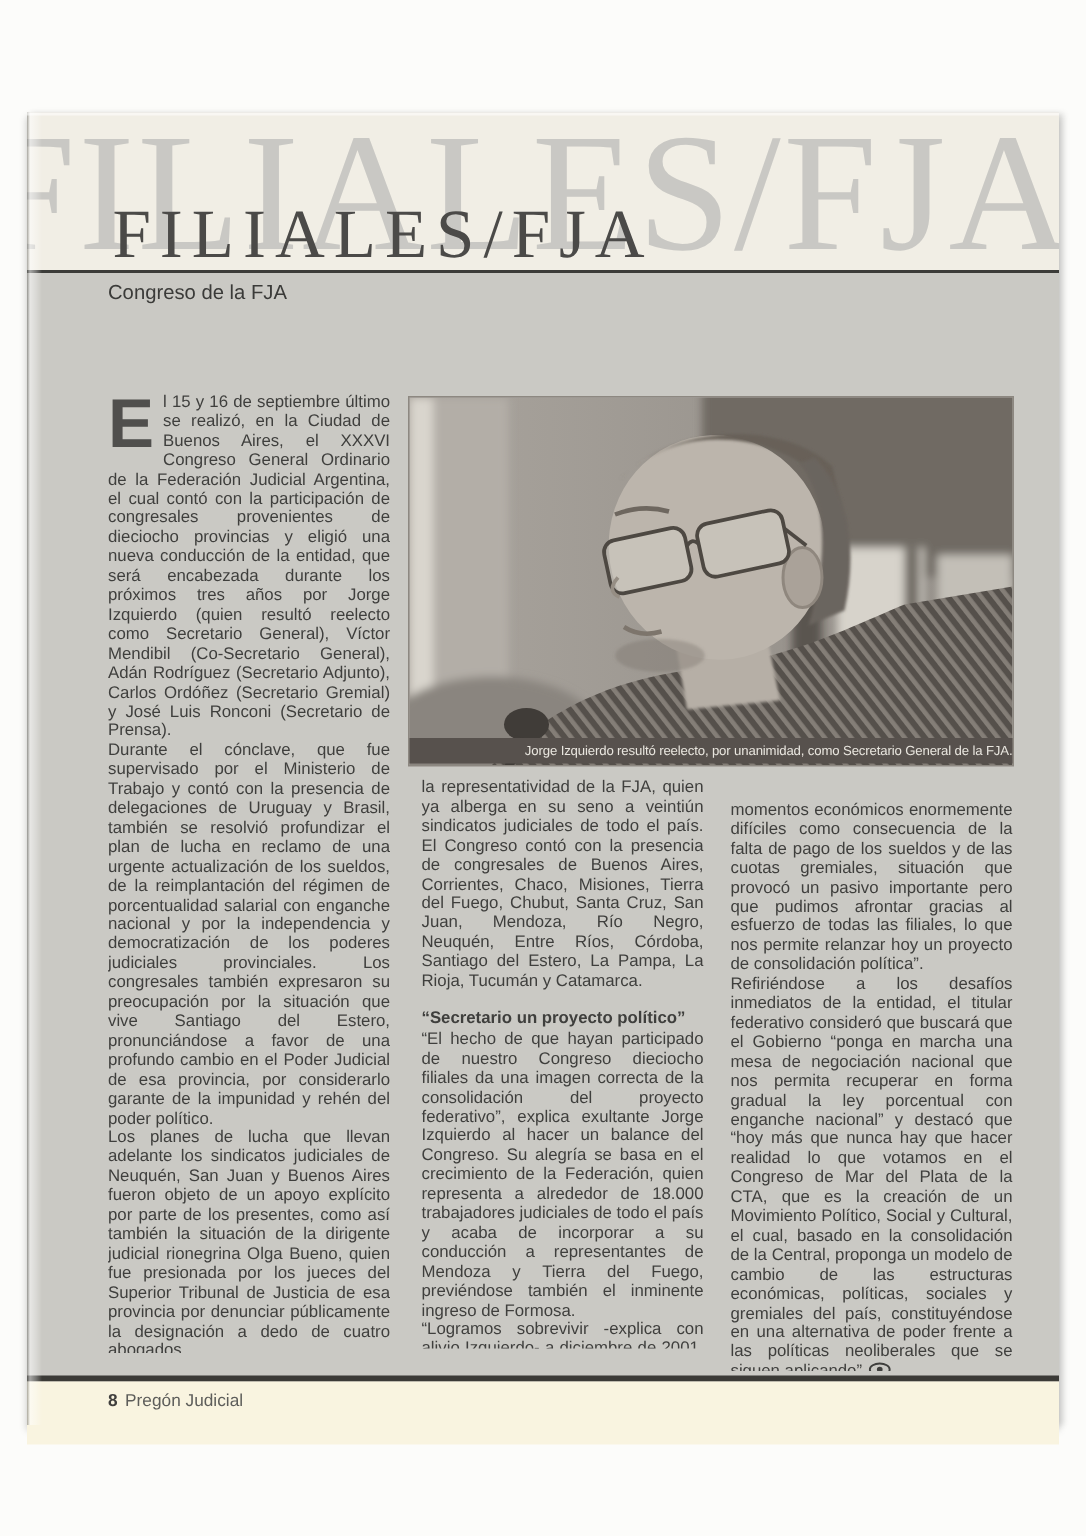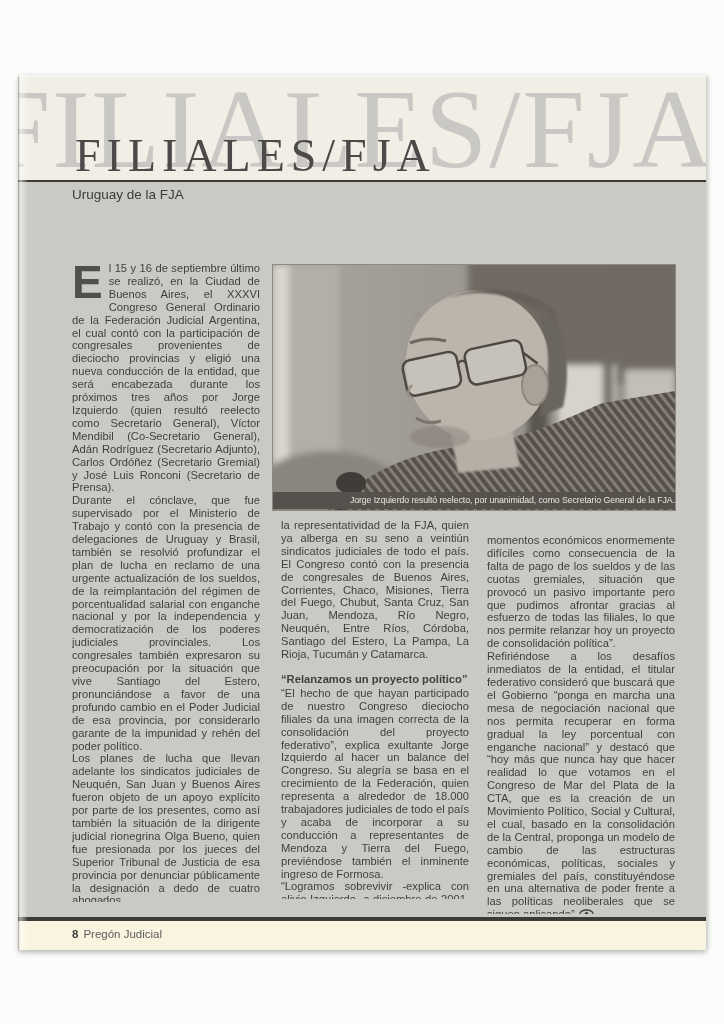--- a/index.html
+++ b/index.html
@@ -84,42 +84,42 @@
     background:#57514d;color:#e9e6df;
     font-size:8.8px;line-height:17px;padding-left:7px;
     letter-spacing:-0.1px;white-space:nowrap;overflow:hidden;
   }
   
   .bottom-rule{
     position:absolute;left:0;top:842px;width:100%;height:4px;
     background:#3b3a36;
   }
   .footer-band{
-    position:absolute;left:0;top:846px;width:100%;height:29px;
+    position:absolute;left:0;top:846px;width:100%;height:42px;
     background:#f9f4e0;
   }
   .footer-text{
     position:absolute;left:54px;top:7px;
     font-size:11.5px;color:#5d5d5a;
   }
   .page-num{font-weight:bold;color:#403f3d;margin-right:5px;}
 </style>
 </head>
 <body>
 
 <div class="page">
   <div class="left-edge"></div>
   <div class="top-edge"></div>
 
   <div class="top-band">
     <div class="watermark">FILIALES/FJA</div>
     <div class="section-title">FILIALES/FJA</div>
   </div>
   <div class="rule"></div>
-  <div class="kicker">Uruguay de la FJA</div>
+  <div class="kicker">Congreso de la FJA</div>
 
   <div class="content">
 
     <div class="photo">
       <svg viewBox="0 0 402 245" preserveAspectRatio="none">
         <defs>
           <linearGradient id="pbg" x1="0" y1="0" x2="1" y2="0">
             <stop offset="0" stop-color="#a9a49d"></stop>
             <stop offset="1" stop-color="#8f8a84"></stop>
           </linearGradient>
@@ -173,21 +173,21 @@
 
     <div class="col col-1">
       <p class="para"><span class="dropcap">E</span><span>l 15 y 16 de septiembre último se realizó, en la Ciudad de Buenos Aires, el XXXVI Congreso General Ordinario de la Federación Judicial Argentina, el cual contó con la participación de congresales provenientes de dieciocho provincias y eligió una nueva conducción de la entidad, que será encabezada durante los próximos tres años por Jorge Izquierdo (quien resultó reelecto como Secretario General), Víctor Mendibil (Co-Secretario General), Adán Rodríguez (Secretario Adjunto), Carlos Ordóñez (Secretario Gremial) y José Luis Ronconi (Secretario de Prensa).</span></p>
       <p class="para">Durante el cónclave, que fue supervisado por el Ministerio de Trabajo y contó con la presencia de delegaciones de Uruguay y Brasil, también se resolvió profundizar el plan de lucha en reclamo de una urgente actualización de los sueldos, de la reimplantación del régimen de porcentualidad salarial con enganche nacional y por la independencia y democratización de los poderes judiciales provinciales. Los congresales también expresaron su preocupación por la situación que vive Santiago del Estero, pronunciándose a favor de una profundo cambio en el Poder Judicial de esa provincia, por considerarlo garante de la impunidad y rehén del poder político.</p>
       <p class="para">Los planes de lucha que llevan adelante los sindicatos judiciales de Neuquén, San Juan y Buenos Aires fueron objeto de un apoyo explícito por parte de los presentes, como así también la situación de la dirigente judicial rionegrina Olga Bueno, quien fue presionada por los jueces del Superior Tribunal de Justicia de esa provincia por denunciar públicamente la designación a dedo de cuatro abogados.</p>
 
     </div>
 
     <div class="col col-2">
       <p class="para">la representatividad de la FJA, quien ya alberga en su seno a veintiún sindicatos judiciales de todo el país. El Congreso contó con la presencia de congresales de Buenos Aires, Corrientes, Chaco, Misiones, Tierra del Fuego, Chubut, Santa Cruz, San Juan, Mendoza, Río Negro, Neuquén, Entre Ríos, Córdoba, Santiago del Estero, La Pampa, La Rioja, Tucumán y Catamarca.</p>
-      <p class="para subhead">“Relanzamos un proyecto político”</p>
+      <p class="para subhead">“Secretario un proyecto político”</p>
       <p class="para">“El hecho de que hayan participado de nuestro Congreso dieciocho filiales da una imagen correcta de la consolidación del proyecto federativo”, explica exultante Jorge Izquierdo al hacer un balance del Congreso. Su alegría se basa en el crecimiento de la Federación, quien representa a alrededor de 18.000 trabajadores judiciales de todo el país y acaba de incorporar a su conducción a representantes de Mendoza y Tierra del Fuego, previéndose también el inminente ingreso de Formosa.</p>
       <p class="para">“Logramos sobrevivir -explica con alivio Izquierdo- a diciembre de 2001, a</p>
     </div>
 
     <div class="col col-3">
       <p class="para">momentos económicos enormemente difíciles como consecuencia de la falta de pago de los sueldos y de las cuotas gremiales, situación que provocó un pasivo importante pero que pudimos afrontar gracias al esfuerzo de todas las filiales, lo que nos permite relanzar hoy un proyecto de consolidación política”.</p>
       <p class="para"><span>Refiriéndose a los desafíos inmediatos de la entidad, el titular federativo consideró que buscará que el Gobierno “ponga en marcha una mesa de negociación nacional que nos permita recuperar en forma gradual la ley porcentual con enganche nacional” y destacó que “hoy más que nunca hay que hacer realidad lo que votamos en el Congreso de Mar del Plata de la CTA, que es la creación de un Movimiento Político, Social y Cultural, el cual, basado en la consolidación de la Central, proponga un modelo de cambio de las estructuras económicas, políticas, sociales y gremiales del país, constituyéndose en una alternativa de poder frente a las políticas neoliberales que se siguen aplicando”</span><span class="endmark"><svg width="15" height="10" viewBox="0 0 15 10">
               <ellipse cx="7.5" cy="5" rx="6.6" ry="4" fill="none" stroke="#3f3f3d" stroke-width="1.3"></ellipse>
               <circle cx="7.5" cy="5" r="1.9" fill="#3f3f3d"></circle>
             </svg></span></p>

